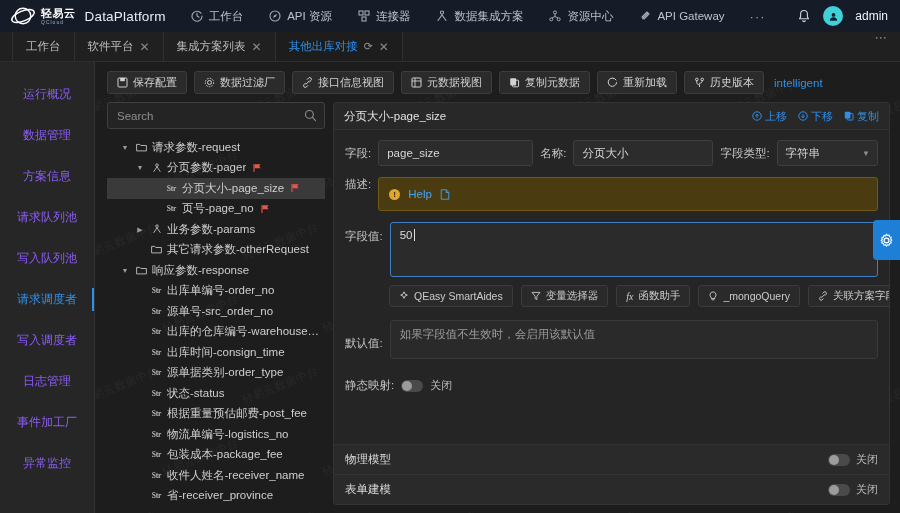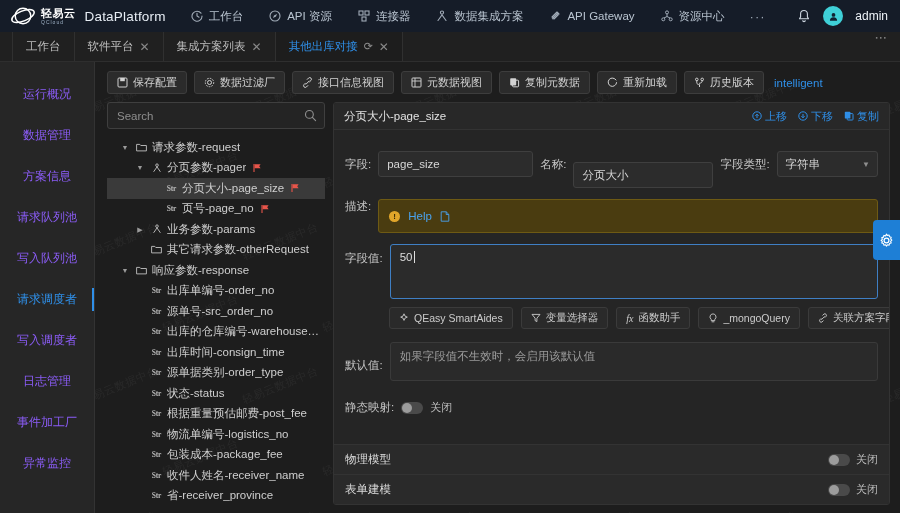--- a/index.html
+++ b/index.html
@@ -178,21 +178,21 @@
   .frow { display: flex; align-items: center; gap: 7px; margin-bottom: 11px; }
   .flabel { font-size: 11.5px; color: #c6c6c6; flex: none; white-space: nowrap; }
   .fin {
     height: 26px; background: #2c2c2c; border: 1px solid #3f3f3f; border-radius: 3px;
     font-size: 11.5px; color: #d6d6d6; padding: 0 8px;
     display: flex; align-items: center; outline: none;
     font-family: inherit; width: 100%;
   }
   .fin::placeholder { color: #8a8a8a; }
   .f-field { width: 155px; flex: none; }
-  .f-name { width: 140px; flex: none; margin-top: 22px; }
+  .f-name { width: 140px; flex: none; }
   .f-type { flex: 1; min-width: 0; position: relative; }
   .f-type .chev {
     position: absolute; right: 8px; top: 50%; transform: translateY(-50%);
     font-size: 8px; color: #8e8e8e; pointer-events: none;
   }
 
   .desc-row { display: flex; align-items: flex-start; gap: 7px; margin-bottom: 11px; }
   .desc-box {
     flex: 1; min-height: 34px; background: #4a3c10; border: 1px solid #6e5a14;
     border-radius: 3px; display: flex; align-items: center; gap: 8px;
@@ -308,33 +308,33 @@
       </div>
       <div class="nav-item">
         <svg class="nav-ico" viewBox="0 0 12 12">
           <circle cx="6" cy="2.6" r="1.6" fill="none" stroke="#b9c4d0" stroke-width="1.1"></circle>
           <path d="M2 10.5L6 5l4 5.5" fill="none" stroke="#b9c4d0" stroke-width="1.1" stroke-linecap="round"></path>
         </svg>
         <span>数据集成方案</span>
       </div>
       <div class="nav-item">
         <svg class="nav-ico" viewBox="0 0 12 12">
-          <path d="M3 9L9 3M8 2l2 2-5 5-2-2z" fill="none" stroke="#b9c4d0" stroke-width="1.1" stroke-linejoin="round"></path>
-          <circle cx="8.2" cy="3.8" r="0.9" fill="#b9c4d0"></circle>
-        </svg>
-        <span>API Gateway</span>
-      </div>
-      <div class="nav-item">
-        <svg class="nav-ico" viewBox="0 0 12 12">
           <circle cx="6" cy="2.4" r="1.5" fill="none" stroke="#b9c4d0" stroke-width="1"></circle>
           <circle cx="2.3" cy="9.3" r="1.5" fill="none" stroke="#b9c4d0" stroke-width="1"></circle>
           <circle cx="9.7" cy="9.3" r="1.5" fill="none" stroke="#b9c4d0" stroke-width="1"></circle>
           <path d="M6 4v2.5M6 6.5L3 8M6 6.5L9 8" stroke="#b9c4d0" stroke-width="1" fill="none"></path>
         </svg>
         <span>资源中心</span>
+      </div>
+      <div class="nav-item">
+        <svg class="nav-ico" viewBox="0 0 12 12">
+          <path d="M3 9L9 3M8 2l2 2-5 5-2-2z" fill="none" stroke="#b9c4d0" stroke-width="1.1" stroke-linejoin="round"></path>
+          <circle cx="8.2" cy="3.8" r="0.9" fill="#b9c4d0"></circle>
+        </svg>
+        <span>API Gateway</span>
       </div>
       <div class="nav-dots">···</div>
     </div>
 
     <div class="header-right">
       <svg class="bell" viewBox="0 0 14 15">
         <path d="M7 1.5a3.4 3.4 0 0 1 3.4 3.4v3l1.1 1.8H2.5l1.1-1.8v-3A3.4 3.4 0 0 1 7 1.5z" fill="none" stroke="#cdd6e0" stroke-width="1.1" stroke-linejoin="round"></path>
         <path d="M5.7 11.3a1.3 1.3 0 0 0 2.6 0" fill="none" stroke="#cdd6e0" stroke-width="1.1"></path>
       </svg>
       <span class="avatar">

